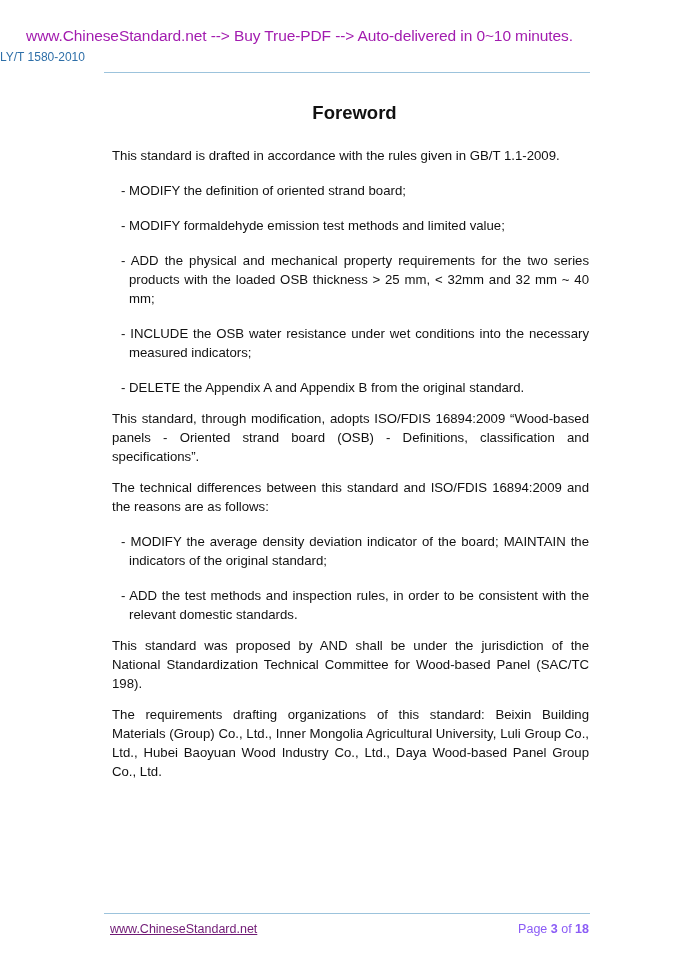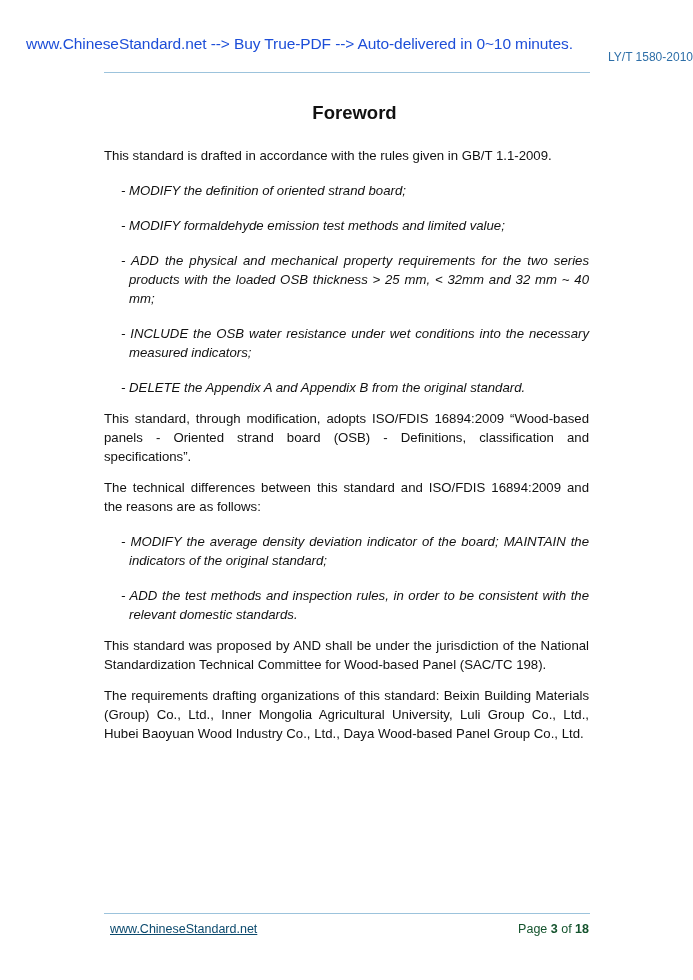--- a/index.html
+++ b/index.html
@@ -15,30 +15,29 @@
       font-family: "Liberation Sans", sans-serif;
       color: #111111;
     }
     .top-banner {
       position: absolute;
       top: 27px;
       left: 0;
       width: 599px;
       text-align: center;
       font-size: 15.5px;
-      color: #1d4ed8;
+      color: #a21caf;
       letter-spacing: -0.1px;
-      margin-top: 8px;
     }
     .doc-code {
       position: absolute;
       top: 50px;
       left: 0;
       width: 693px;
-      text-align: right;
+      text-align: left;
       font-size: 12px;
       color: #2e6fa8;
     }
     .header-rule {
       position: absolute;
       top: 72px;
       left: 104px;
       width: 486px;
       height: 0;
       border-top: 1px solid #9cc3dc;
@@ -56,52 +55,51 @@
     }
     .content {
       position: absolute;
       top: 146px;
       left: 104px;
       width: 485px;
       font-size: 13.2px;
       line-height: 19px;
     }
     .para {
-      margin: 0 0 12px 0;
+      margin: 0 0 12px 8px;
       text-align: justify;
     }
     .bullet {
       margin: 16px 0 12px 17px;
       padding-left: 8px;
       text-indent: -8px;
       text-align: justify;
-      font-style: italic;
     }
     .footer-rule {
       position: absolute;
       top: 913px;
       left: 104px;
       width: 486px;
       height: 0;
       border-top: 1px solid #9cc3dc;
     }
     .footer-link {
       position: absolute;
       top: 922px;
       left: 110px;
       font-size: 12.5px;
-      color: #0c4a6e;
+      color: #701a75;
       text-decoration: underline;
     }
     .footer-page {
       position: absolute;
       top: 922px;
       right: 104px;
       font-size: 12.5px;
-      color: #14532d;
+      color: #8b5cf6;
     }
     .footer-page b {
       font-weight: bold;
     }
   </style>
 </head>
 <body>
 
 <div class="top-banner">www.ChineseStandard.net --&gt; Buy True-PDF --&gt; Auto-delivered in 0~10 minutes.</div>
 <div class="doc-code">LY/T 1580-2010</div>

